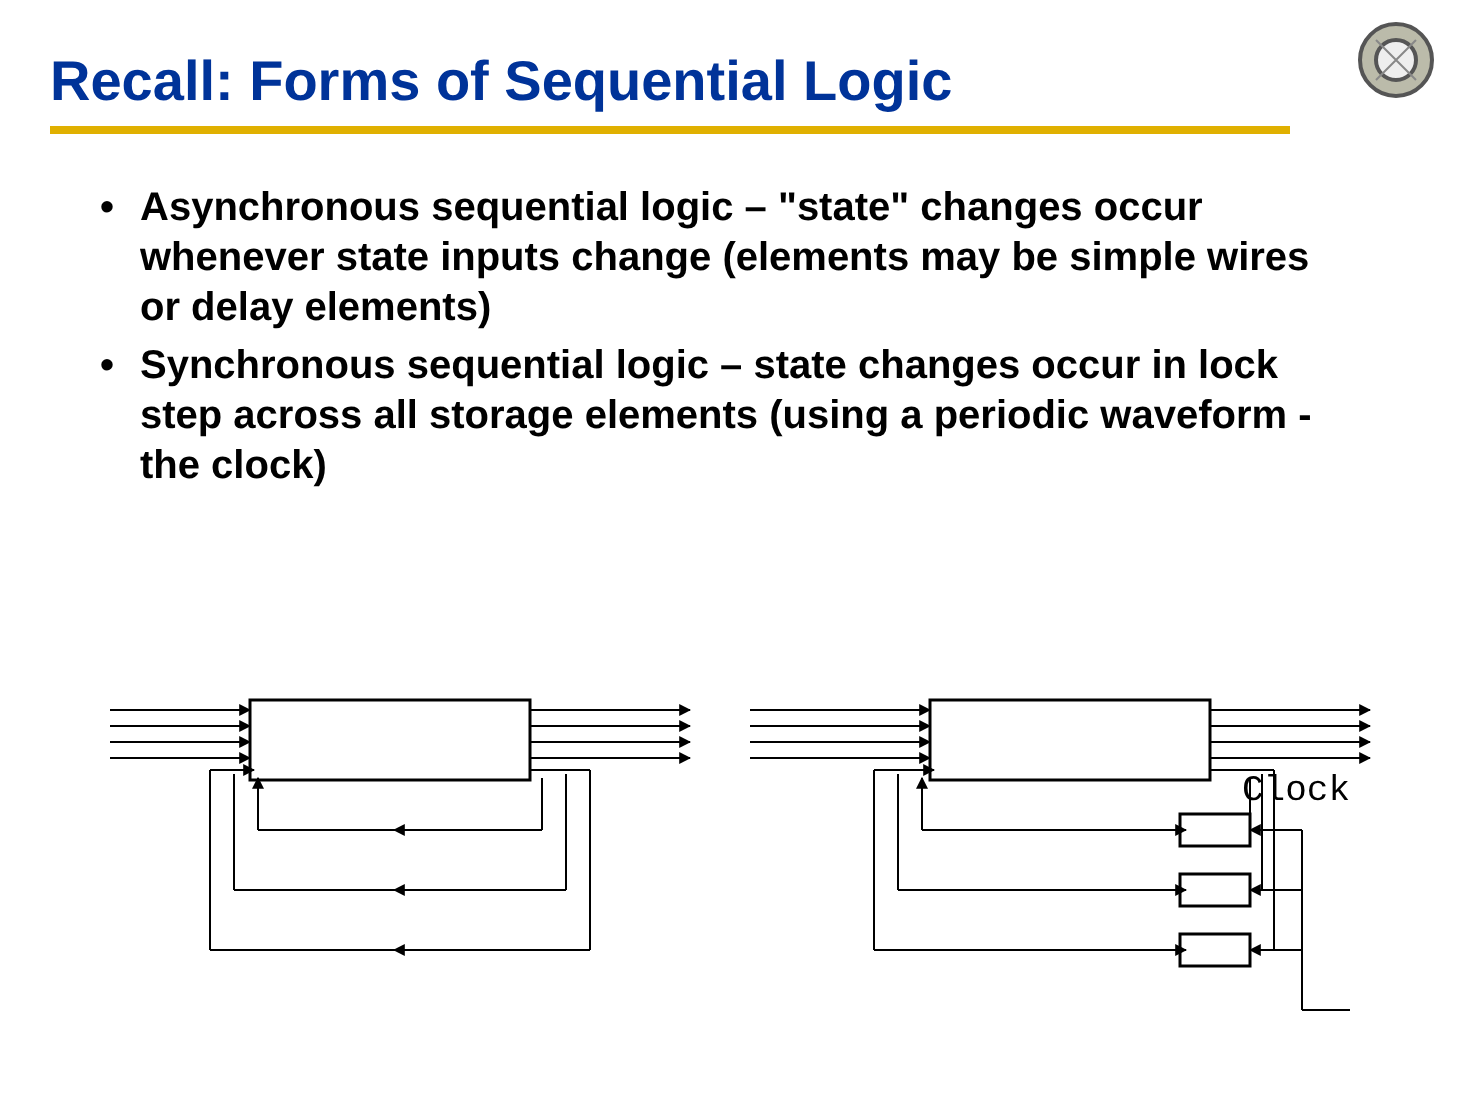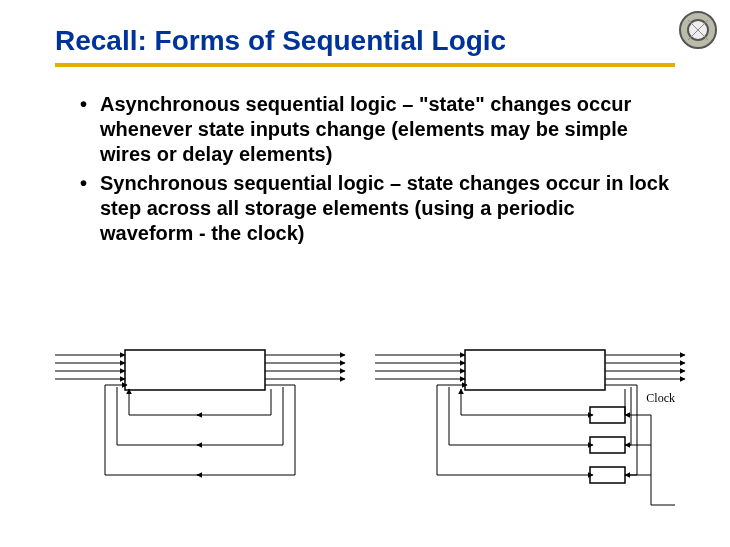--- a/index.html
+++ b/index.html
@@ -10,21 +10,21 @@
     background: #fff;
     font-family: Arial, Helvetica, sans-serif;
     color: #000;
     overflow: hidden;
   }
   .slide {
     position: relative;
     width: 730px;
     height: 426px;
     box-sizing: border-box;
-    padding: 25px 40px 20px 55px;
+    padding: 25px 40px 20px 25px;
   }
   .title {
     font-size: 28px;
     font-weight: bold;
     color: #003399;
     margin: 0 0 6px 0;
   }
   .title-underline {
     height: 4px;
     background: #e0b000; 
@@ -57,22 +57,22 @@
     height: 190px;
   }
   .diagram-area svg {
     width: 100%;
     height: 100%;
   }
   .clock-label {
     position: absolute;
     right: 55px;
     bottom: 20px;
-    font-family: Liberation Serif, serif;
-    font-size: 12px;
+    font-family: Liberation Mono, monospace;
+    font-size: 18px;
   }
   .badge {
     position: absolute;
     right: 12px;
     top: 10px;
     width: 40px;
     height: 40px;
   }
   .badge svg {
     width: 100%;

